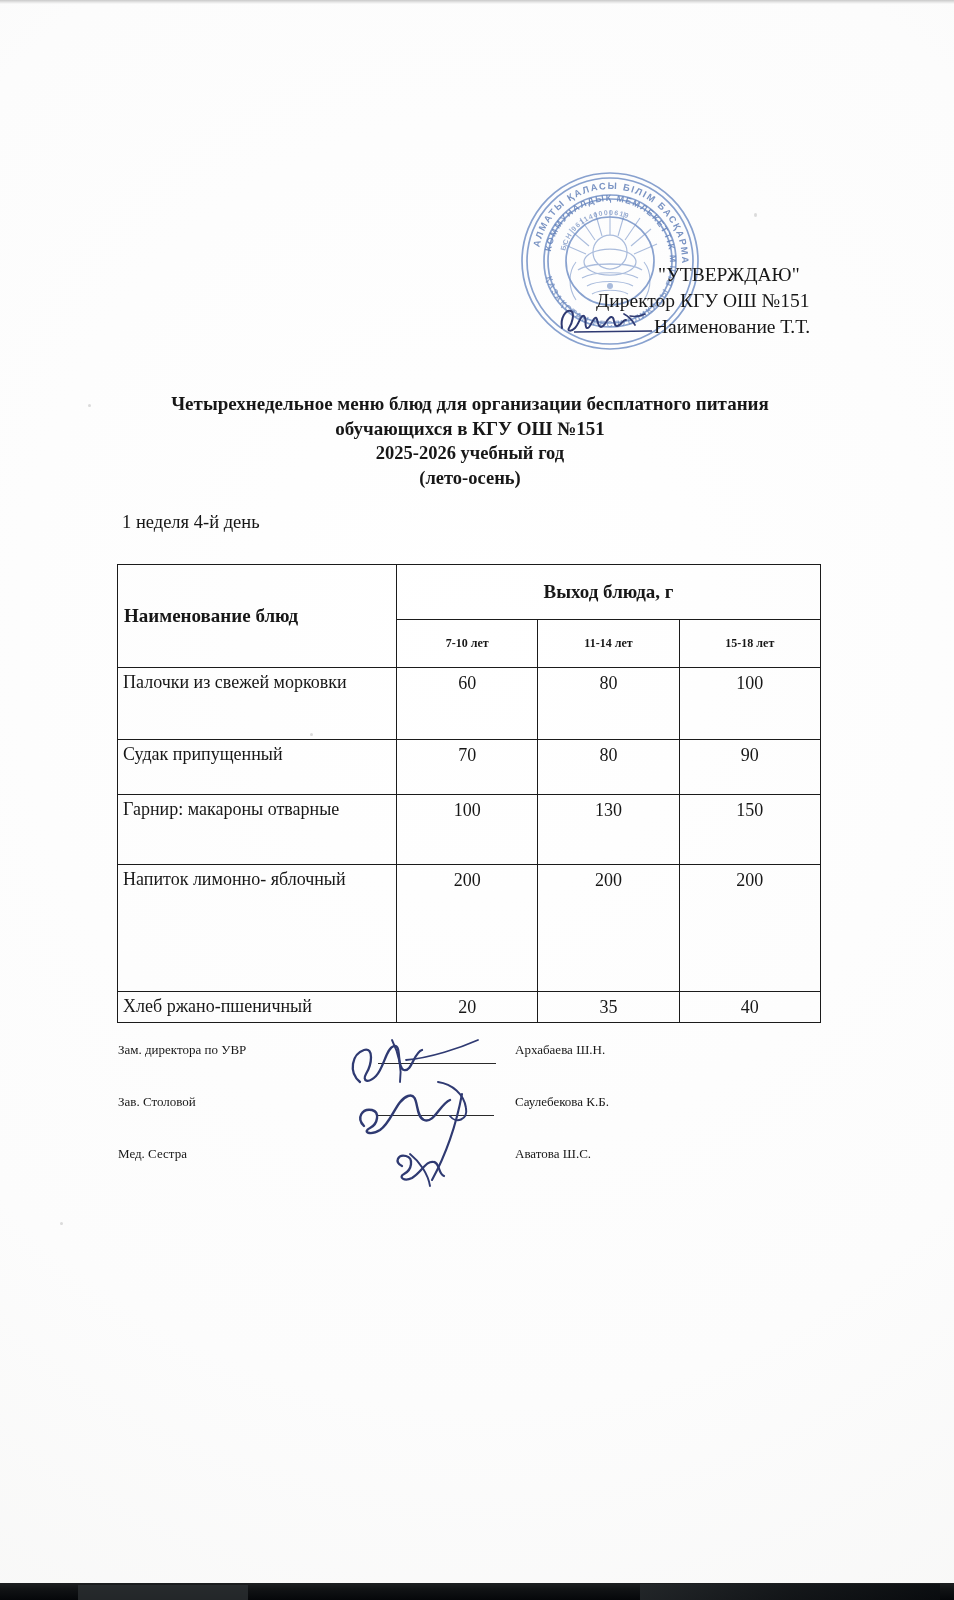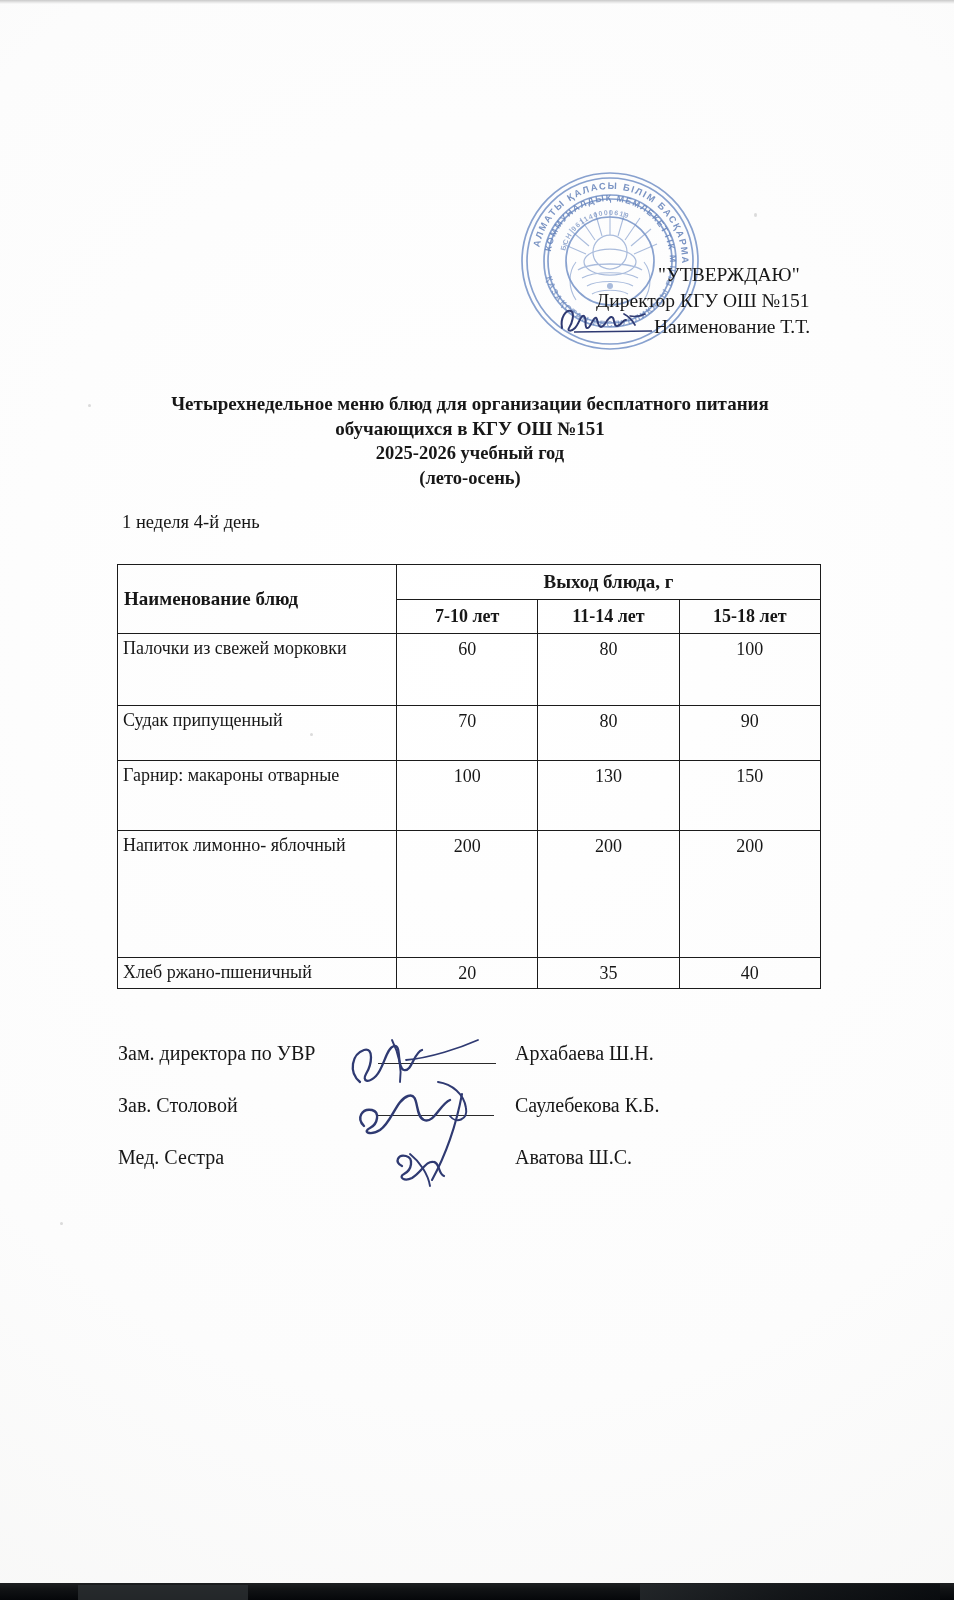--- a/index.html
+++ b/index.html
@@ -115,61 +115,61 @@
     width: 703px;
     border-collapse: collapse;
     table-layout: fixed;
     font-size: 18px;
   }
   .menu-table col.c-name { width: 279px; }
   .menu-table col.c-age  { width: 141.33px; }
 
   .menu-table th, .menu-table td {
     border: 1.6px solid #1b1b1b;
-    padding: 6px;
+    padding: 16px;
     vertical-align: top;
   }
   .menu-table th.h-name {
     text-align: left;
     font-weight: bold;
     font-size: 19px;
     vertical-align: middle;
     padding: 4px 6px;
   }
   .menu-table th.h-out {
     text-align: center;
     font-weight: bold;
     font-size: 19px;
     height: 33px;
     vertical-align: middle;
   }
   .menu-table th.h-age {
     text-align: center;
     font-weight: bold;
-    font-size: 18px;
+    font-size: 12px;
     height: 30px;
     vertical-align: middle;
   }
   .menu-table td.d-name {
     text-align: left;
     padding: 3px 2px 3px 5px;
     line-height: 22px;
   }
   .menu-table td.d-val {
     text-align: center;
     padding: 4px 2px 3px 2px;
     line-height: 22px;
   }
 
   
   .sign-block {
     position: absolute;
     left: 118px; top: 1036px;
     width: 620px;
-    font-size: 20px;
+    font-size: 13px;
     text-decoration: underline;
   }
   .sign-row {
     position: relative;
     height: 52px;
   }
   .sign-role {
     position: absolute;
     left: 0; top: 6px;
     white-space: nowrap;

